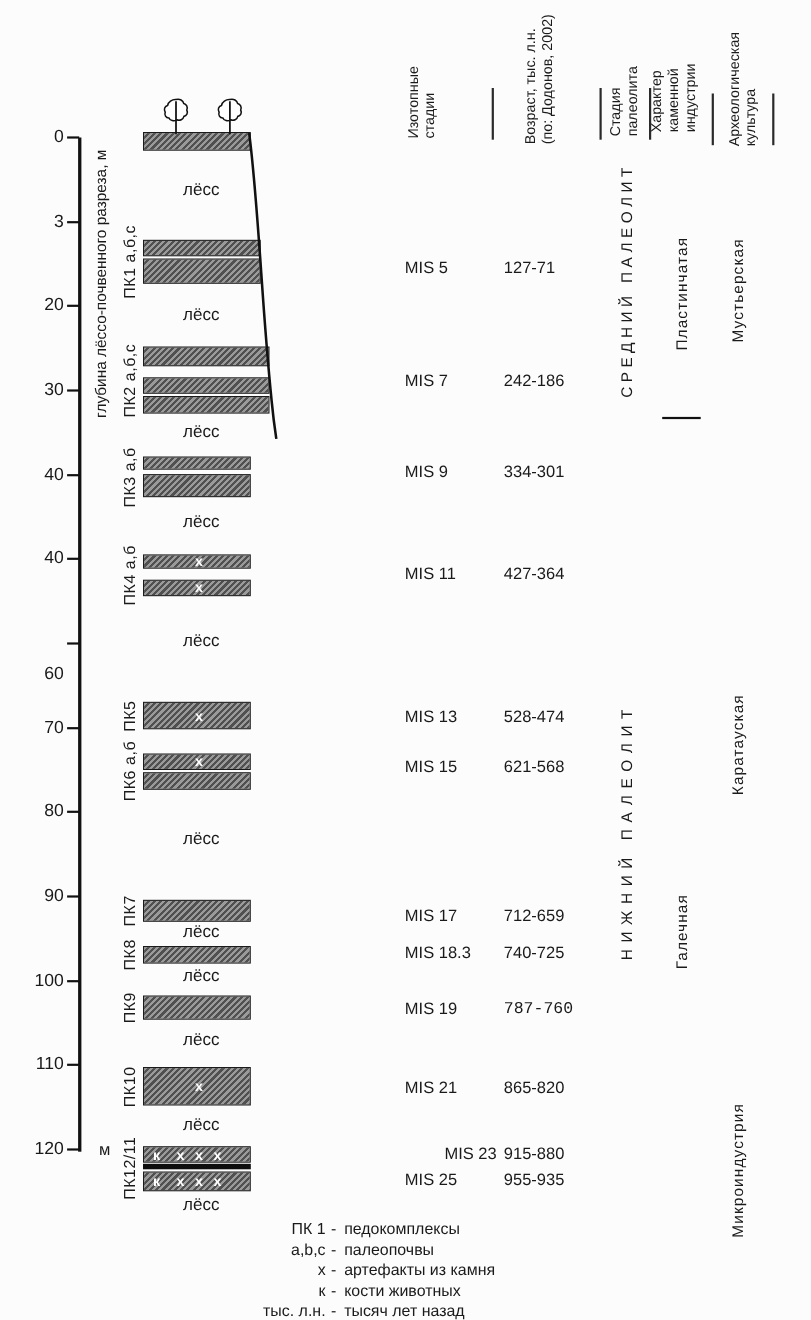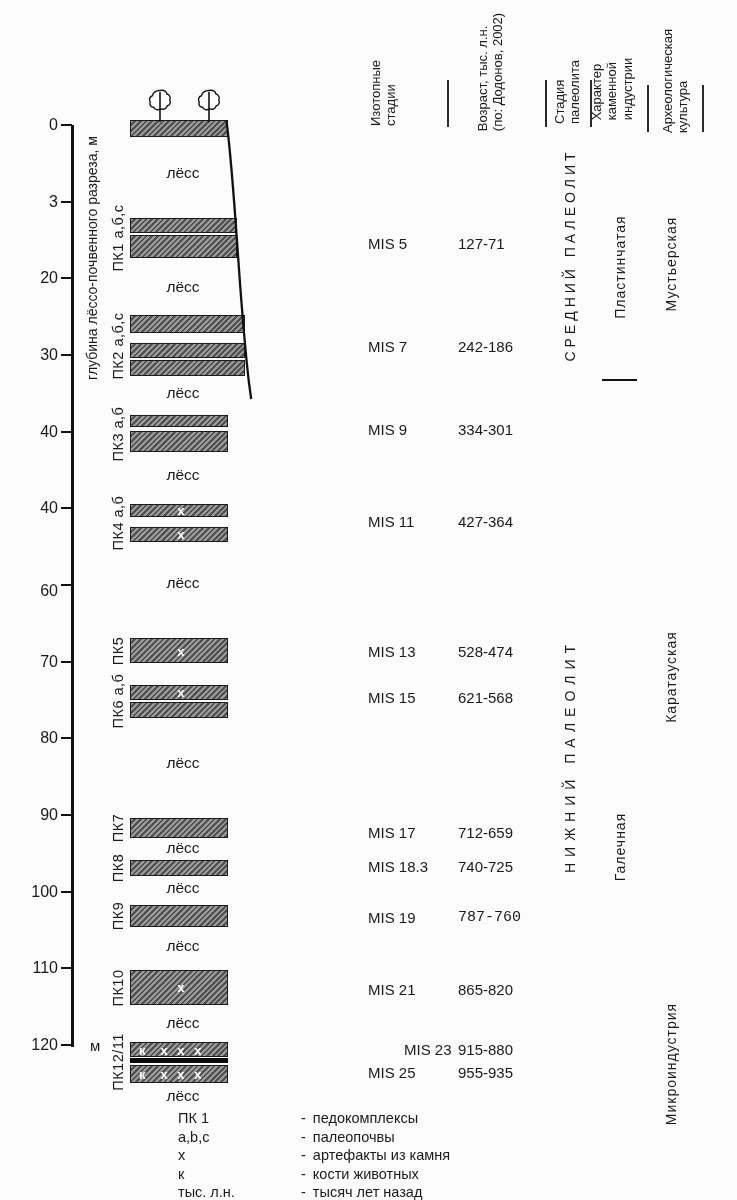--- a/index.html
+++ b/index.html
@@ -13,21 +13,21 @@
   .mark{position:absolute;color:#ffffff;font-weight:bold;font-size:13px;line-height:13px;}
   .loess{position:absolute;transform:translateX(-50%);font-size:15.5px;}
   .tick{position:absolute;background:#111;height:2px;width:11px;}
   .ticklbl{position:absolute;left:14px;width:44px;text-align:right;font-size:16px;}
   .axisline{position:absolute;background:#111;width:2.5px;}
   .mislbl,.agelbl{position:absolute;font-size:15px;white-space:nowrap;}
   .hline{position:absolute;background:#111;}
   .vline{position:absolute;background:#2a2a2a;width:2px;}
   #legend{position:absolute;left:178px;top:1109px;font-size:14.5px;line-height:18.5px;}
   .legend-row{display:flex;}
-  .legend-term{width:118px;text-align:left;flex:none;}
+  .legend-term{width:118px;text-align:right;flex:none;}
   .legend-sep{margin:0 7px 0 5px;flex:none;}
   #axis-title{left:92px;top:258px;font-size:14px;}
   #unit-label{position:absolute;left:90px;top:1037px;font-size:15px;}
   svg.treeicon{position:absolute;}
   #curve-overlay{position:absolute;left:0;top:0;pointer-events:none;}
 </style>
 </head>
 <body>
 
 <div id="fig">
@@ -39,21 +39,21 @@
       <div class="ticklbl" style="top: 192.667px;">3</div>
       <div class="tick" style="left: 61px; top: 277.334px;"></div>
       <div class="ticklbl" style="top: 269.334px;">20</div>
       <div class="tick" style="left: 61px; top: 354.001px;"></div>
       <div class="ticklbl" style="top: 346.001px;">30</div>
       <div class="tick" style="left: 61px; top: 430.668px;"></div>
       <div class="ticklbl" style="top: 422.668px;">40</div>
       <div class="tick" style="left: 61px; top: 507.335px;"></div>
       <div class="ticklbl" style="top: 499.335px;">40</div>
       <div class="tick" style="left: 61px; top: 584.002px;"></div>
-      <div class="ticklbl" style="top: 582px;">60</div>
+      <div class="ticklbl" style="top: 604px;">60</div>
       <div class="tick" style="left: 61px; top: 660.669px;"></div>
       <div class="ticklbl" style="top: 652.669px;">70</div>
       <div class="tick" style="left: 61px; top: 737.336px;"></div>
       <div class="ticklbl" style="top: 729.336px;">80</div>
       <div class="tick" style="left: 61px; top: 814.003px;"></div>
       <div class="ticklbl" style="top: 806.003px;">90</div>
       <div class="tick" style="left: 61px; top: 890.67px;"></div>
       <div class="ticklbl" style="top: 882.67px;">100</div>
       <div class="tick" style="left: 61px; top: 967.337px;"></div>
       <div class="ticklbl" style="top: 959.337px;">110</div>

